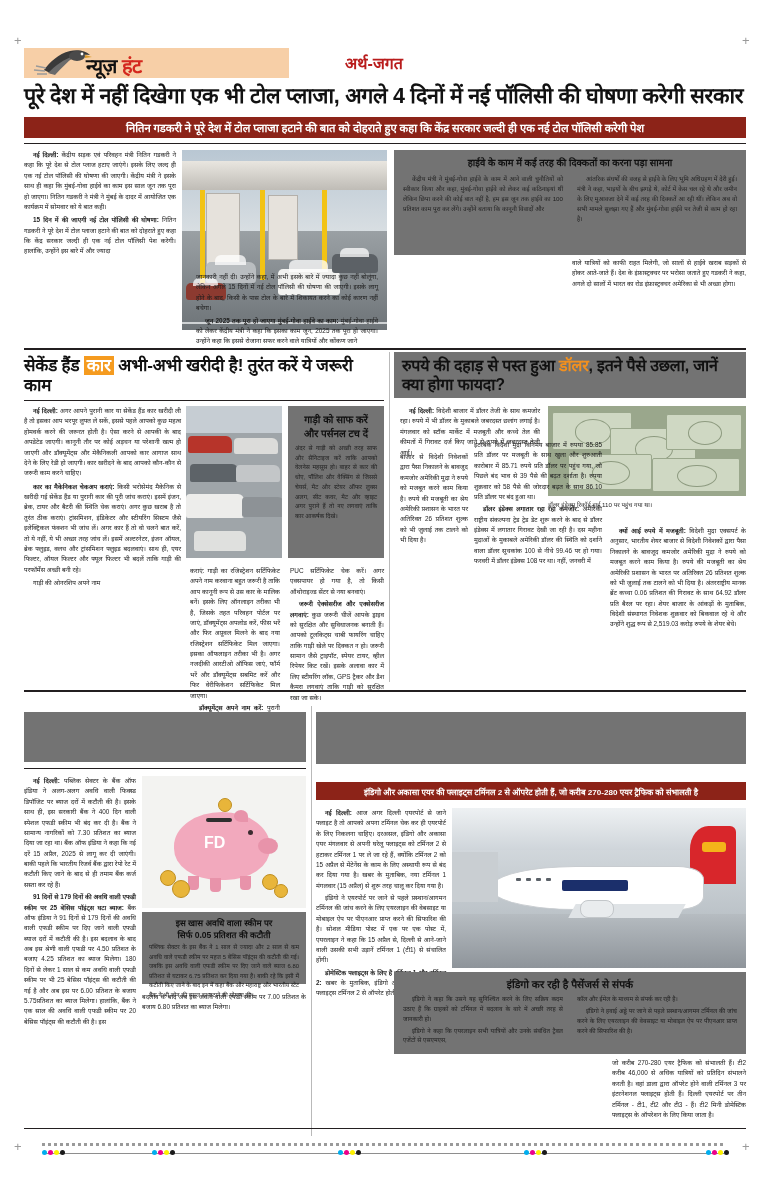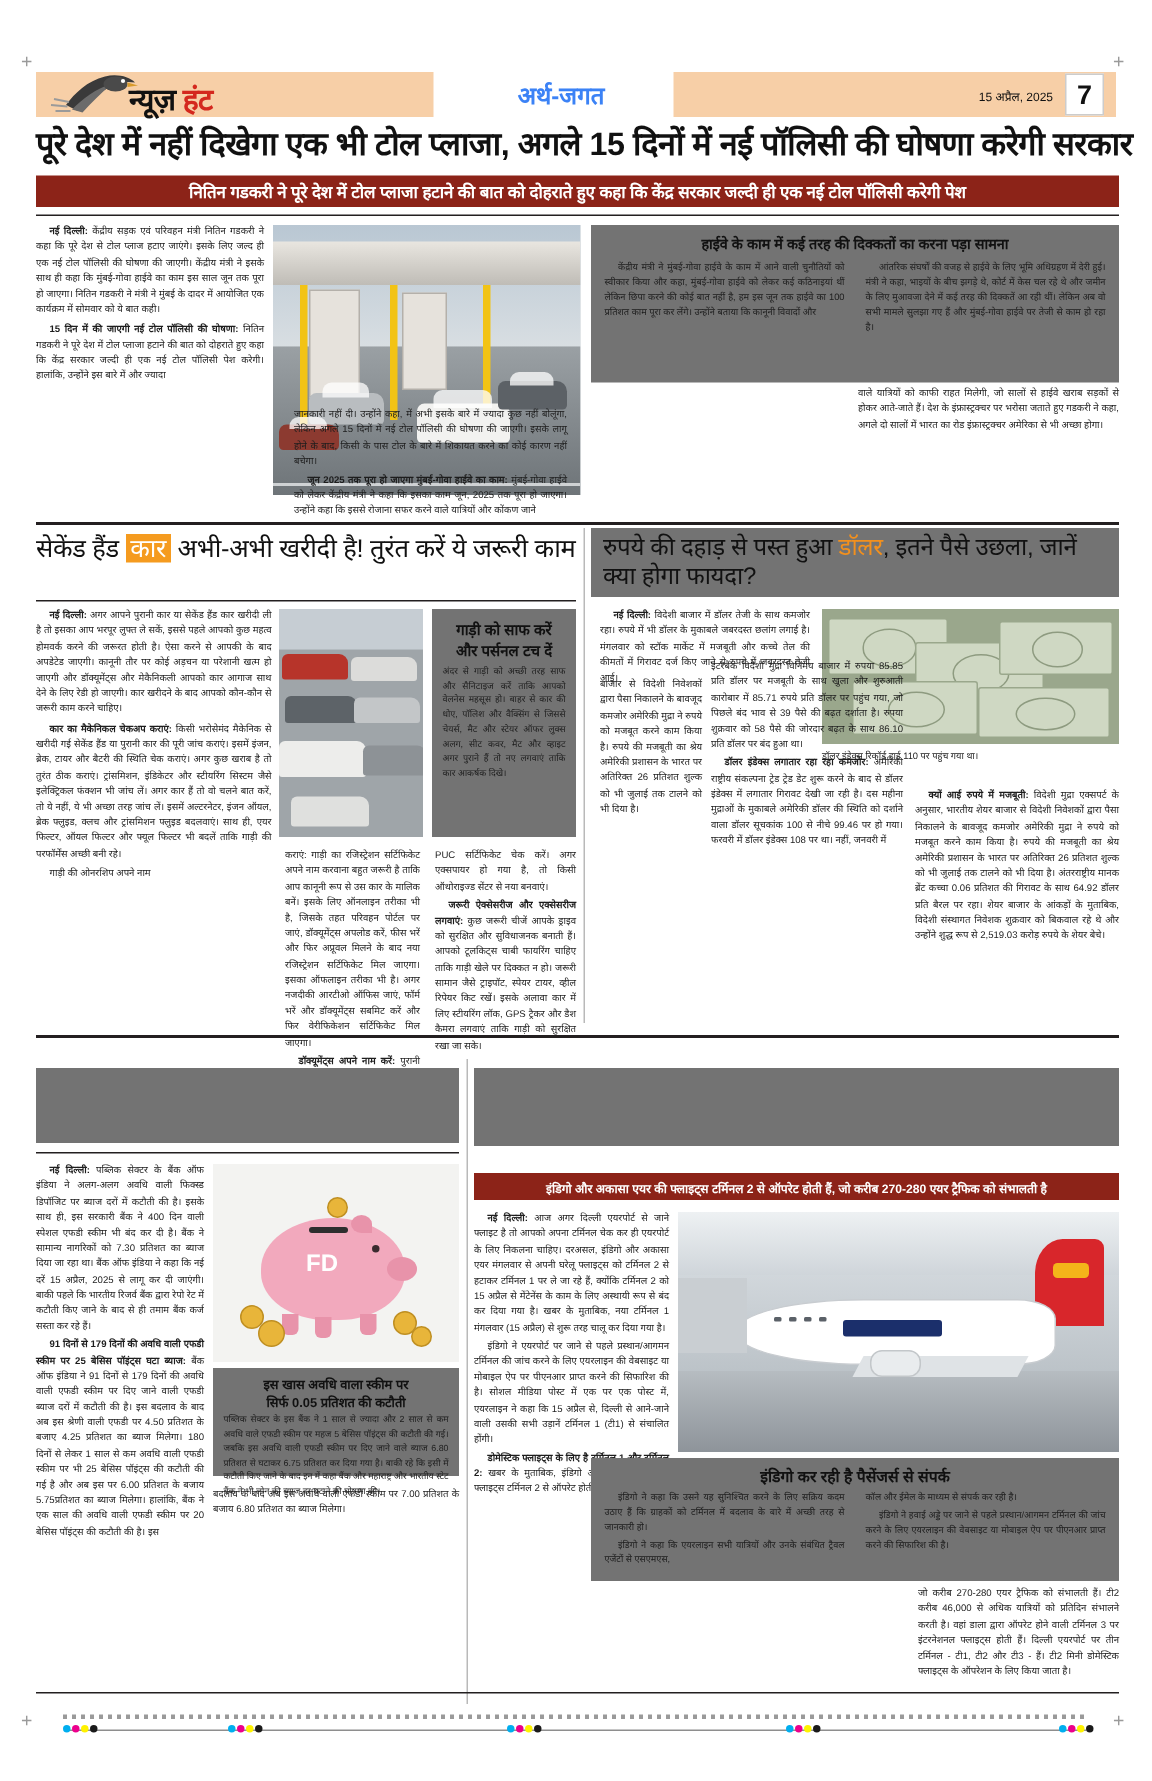--- a/index.html
+++ b/index.html
@@ -17,21 +17,21 @@
   
   .masthead{ position:absolute; left:24px; top:48px; width:647px; height:32px; }
   .mh-left{ position:absolute; left:0; top:0; width:265px; height:30px;
             background:#f7cfa7; display:flex; align-items:center; }
   .mh-logo{ position:absolute; left:4px; top:-4px; width:70px; height:36px; }
   .mh-name{ position:absolute; left:62px; top:4px; font-size:20px; font-weight:bold;
             letter-spacing:-.5px; color:#111; }
   .mh-name .red{ color:#d4281e; }
   .mh-center{ position:absolute; left:290px; top:0; width:120px; height:30px;
               display:flex; align-items:center; justify-content:center;
-              font-size:16px; font-weight:bold; color:#3b82f6; }
+              font-size:16px; font-weight:bold; color:#b91c1c; }
   .mh-right{ position:absolute; left:425px; top:0; width:295px; height:30px;
              background:#f7cfa7; }
   .mh-date{ position:absolute; right:42px; top:10px; font-size:8px; color:#111; }
   .mh-pageno{ position:absolute; right:8px; top:1px; width:26px; height:28px;
               background:#fff; border:1px solid #ccc; display:flex;
               align-items:center; justify-content:center;
               font-size:18px; font-weight:bold; color:#111; }
 
   
   .lead-head{ position:absolute; left:24px; top:84px; width:722px;
@@ -94,21 +94,21 @@
                border-radius:40% 12% 12% 40% / 50% 30% 30% 50%; }
   .plane-tail{ position:absolute; background:#e8541f; }
   .plane-win{ position:absolute; height:3px; background:#5b6168; border-radius:1px; }
 
   
   .box{ position:absolute; background:#737373; }
   .box-title{ position:absolute; font-weight:bold; color:#111; text-align:center; }
   .band{ position:absolute; background:#8c2318; color:#fff; font-weight:bold;
          display:flex; align-items:center; justify-content:center; }
 
-  .sec-head{ position:absolute; font-weight:normal; color:#111; line-height:1.16;
+  .sec-head{ position:absolute; font-weight:bold; color:#111; line-height:1.16;
              letter-spacing:-0.2px; }
   .hl{ color:#f2901e; }
   .hlbox{ background:#f59b1f; color:#fff; padding:0 3px; }
 
   
   .reg-line{ position:absolute; height:1px; background:#8e8e8e; }
   .reg-dots{ position:absolute; display:flex; gap:1px; }
   .reg-dots i{ display:block; width:5px; height:5px; border-radius:50%; }
   .dashline{ position:absolute; height:3px;
              background:repeating-linear-gradient(90deg,#9a9a9a 0 3px,transparent 3px 6px); }
@@ -133,27 +133,23 @@
           <circle cx="54" cy="10" r="1.4" fill="#fff"></circle>
           <path d="M57 11 L64 13 L57 14 Z" fill="#d89a2a"></path>
           <path d="M8 22 L18 24 M6 26 L17 27 M9 30 L19 30" stroke="#9a9a9a" stroke-width="1.4" fill="none"></path>
         </g>
       </svg>
       <div class="mh-name">
         <span>न्यूज़ </span><span class="red">हंट</span>
       </div>
     </div>
     <div class="mh-center">अर्थ-जगत</div>
-    <div class="mh-right">
-      <div class="mh-date">15 अप्रैल, 2025</div>
-      <div class="mh-pageno">7</div>
-    </div>
-  </div>
-
-  <div class="lead-head">पूरे देश में नहीं दिखेगा एक भी टोल प्लाजा, अगले 15 दिनों में नई पॉलिसी की घोषणा करेगी सरकार</div>
+  </div>
+
+  <div class="lead-head">पूरे देश में नहीं दिखेगा एक भी टोल प्लाजा, अगले 4 दिनों में नई पॉलिसी की घोषणा करेगी सरकार</div>
   <div class="lead-sub">नितिन गडकरी ने पूरे देश में टोल प्लाजा हटाने की बात को दोहराते हुए कहा कि केंद्र सरकार जल्दी ही एक नई टोल पॉलिसी करेगी पेश</div>
 
   <div class="rule" style="left:24px;top:143px;width:722px;height:1px;"></div>
 
   <div class="col" style="left:24px;top:150px;width:152px;">
     <p><span class="lede">नई दिल्ली:</span> <span>केंद्रीय सड़क एवं परिवहन मंत्री नितिन गडकरी ने कहा कि पूरे देश से टोल प्लाज हटाए जाएंगे। इसके लिए जल्द ही एक नई टोल पॉलिसी की घोषणा की जाएगी। केंद्रीय मंत्री ने इसके साथ ही कहा कि मुंबई-गोवा हाईवे का काम इस साल जून तक पूरा हो जाएगा। नितिन गडकरी ने मंत्री ने मुंबई के दादर में आयोजित एक कार्यक्रम में सोमवार को ये बात कही।</span></p>
     <p style="margin-top:3px;"><span class="shead">15 दिन में की जाएगी नई टोल पॉलिसी की घोषणा:</span><span> नितिन गडकरी ने पूरे देश में टोल प्लाजा हटाने की बात को दोहराते हुए कहा कि केंद्र सरकार जल्दी ही एक नई टोल पॉलिसी पेश करेगी। हालांकि, उन्होंने इस बारे में और ज्यादा</span></p>
   </div>
 
   <div class="photo" style="left:182px;top:150px;width:205px;height:180px;">

